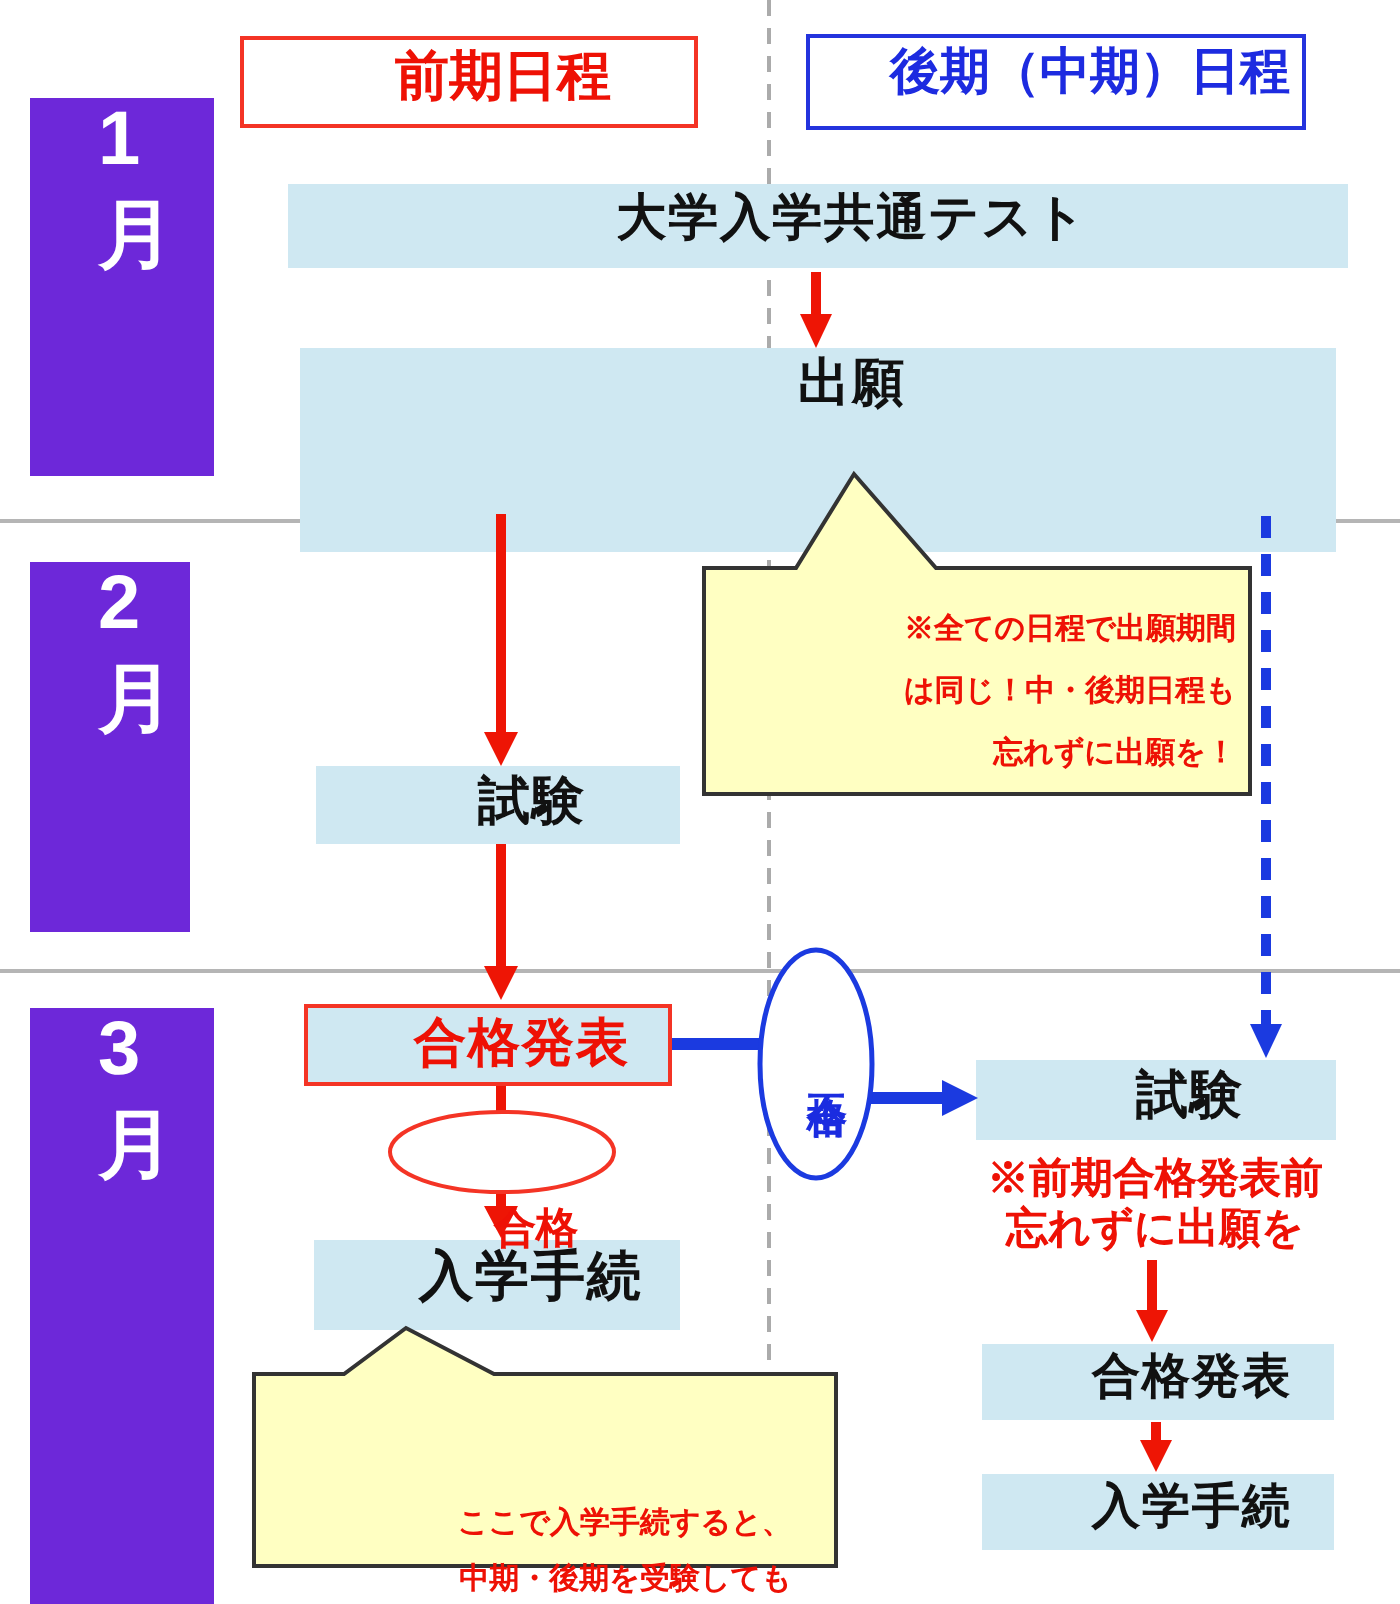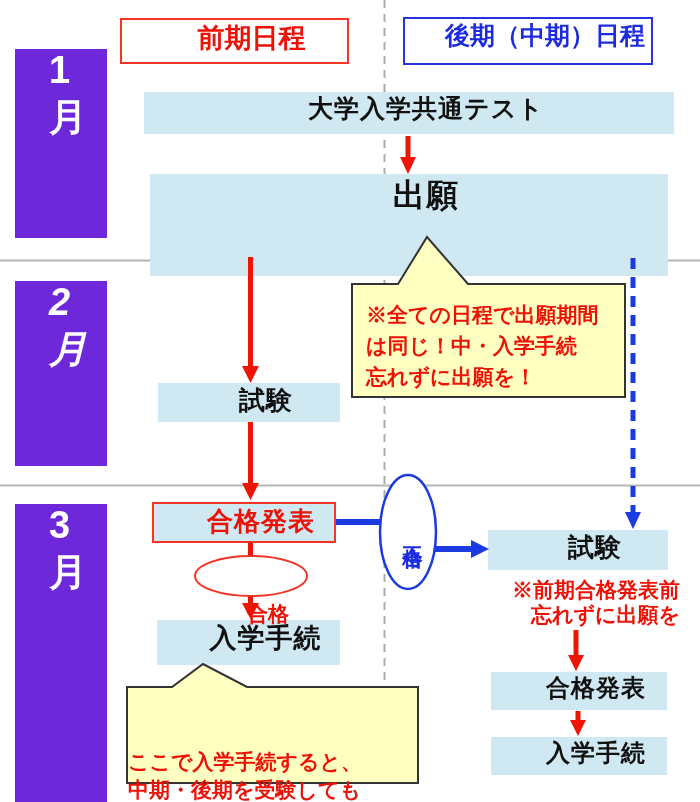--- a/index.html
+++ b/index.html
@@ -13,60 +13,60 @@
   
   .month{background:#6d28d9;color:#ffffff;font-weight:bold;font-size:38px;z-index:2;}
   
   .hdr{background:#ffffff;font-weight:bold;z-index:2;}
   .hdr.early{border:2px solid #f43425;color:#ee1105;font-size:27px;}
   .hdr.late{border:2px solid #2433dd;color:#1d2be0;font-size:25px;}
   
   .pbox{background:#cfe8f2;color:#111111;font-weight:bold;z-index:2;letter-spacing:1px;}
   .pbox.redbox{border:2px solid #f43425;color:#ee1105;}
   
-  .callout-text{color:#ee1105;font-weight:bold;font-size:21px;z-index:4;text-align:left;}
-  .note-text{color:#ee1105;font-weight:bold;font-size:21px;line-height:25px;z-index:4;text-align:right;}
+  .callout-text{color:#ee1105;font-weight:bold;font-size:15px;z-index:4;text-align:right;}
+  .note-text{color:#ee1105;font-weight:bold;font-size:21px;line-height:25px;z-index:4;text-align:center;}
   
   .ellipse-label{z-index:4;font-weight:bold;}
   .ellipse-label.pass{color:#ee1105;font-size:21px;}
   .ellipse-label.fail{color:#1b2ce0;font-size:20px;writing-mode:vertical-rl;text-orientation:upright;letter-spacing:1px;}
   .z1{z-index:1;} .z3{z-index:3;}
 </style>
 </head>
 <body>
 
 <div id="stage">
 
   <svg class="z1" width="700" height="802" viewBox="0 0 700 802">
     <line x1="384.5" y1="0" x2="384.5" y2="686" stroke="#ababab" stroke-width="2" stroke-dasharray="8 6"></line>
     <line x1="0" y1="260.5" x2="700" y2="260.5" stroke="#b5b5b5" stroke-width="2"></line>
     <line x1="0" y1="485.5" x2="700" y2="485.5" stroke="#b5b5b5" stroke-width="2"></line>
   </svg>
 
   <div class="abs flex month" style="left:15px;top:49px;width:92px;height:189px;">
       <span>1月</span>
     </div>
-  <div class="abs flex month" style="left:15px;top:281px;width:92px;height:185px;font-style:italic;">
+  <div class="abs flex month" style="left:15px;top:281px;width:80px;height:185px;">
       <span>2月</span>
     </div>
   <div class="abs flex month" style="left:15px;top:504px;width:92px;height:303px;">
       <span>3月</span>
     </div>
 
   <div class="abs flex hdr early" style="left:120px;top:18px;width:229px;height:46px;">
       <span>前期日程</span>
     </div>
   <div class="abs flex hdr late" style="left:403px;top:17px;width:250px;height:48px;">
       <span>後期（中期）日程</span>
     </div>
 
   <div class="abs flex pbox" style="left:144px;top:92px;width:530px;height:42px;font-size:25px;">
       <span>大学入学共通テスト</span>
     </div>
-  <div class="abs flex pbox" style="left:150px;top:174px;width:518px;height:102px;font-size:32px;">
+  <div class="abs flex pbox" style="left:150px;top:174px;width:518px;height:102px;font-size:26px;">
       <span>出願</span>
     </div>
   <div class="abs flex pbox" style="left:158px;top:383px;width:182px;height:39px;font-size:26px;">
       <span>試験</span>
     </div>
   <div class="abs flex pbox redbox" style="left:152px;top:502px;width:184px;height:41px;font-size:26px;">
       <span>合格発表</span>
     </div>
   <div class="abs flex pbox" style="left:157px;top:620px;width:183px;height:45px;font-size:27px;">
       <span>入学手続</span>
@@ -118,21 +118,21 @@
 
   <div class="abs flex ellipse-label fail" style="left:393px;top:480px;width:30px;height:104px;">
       <span>不合格</span>
     </div>
   <div class="abs flex ellipse-label pass" style="left:211px;top:564px;width:80px;height:24px;margin-top:36px;">
       <span>合格</span>
     </div>
 
   <div class="abs callout-text" style="left:366px;top:299px;width:252px;line-height:31px;">
     <div>※全ての日程で出願期間</div>
-    <div>は同じ！中・入学手続</div>
+    <div>は同じ！中・後期日程も</div>
     <div>忘れずに出願を！</div>
   </div>
   <div class="abs callout-text" style="left:128px;top:701px;width:268px;line-height:28px;margin-top:47px;">
     <div>ここで入学手続すると、</div>
     <div>中期・後期を受験しても</div>
     <div>無効！</div>
   </div>
 
   <div class="abs note-text" style="left:475px;top:577px;width:205px;">
     <div>※前期合格発表前</div>

